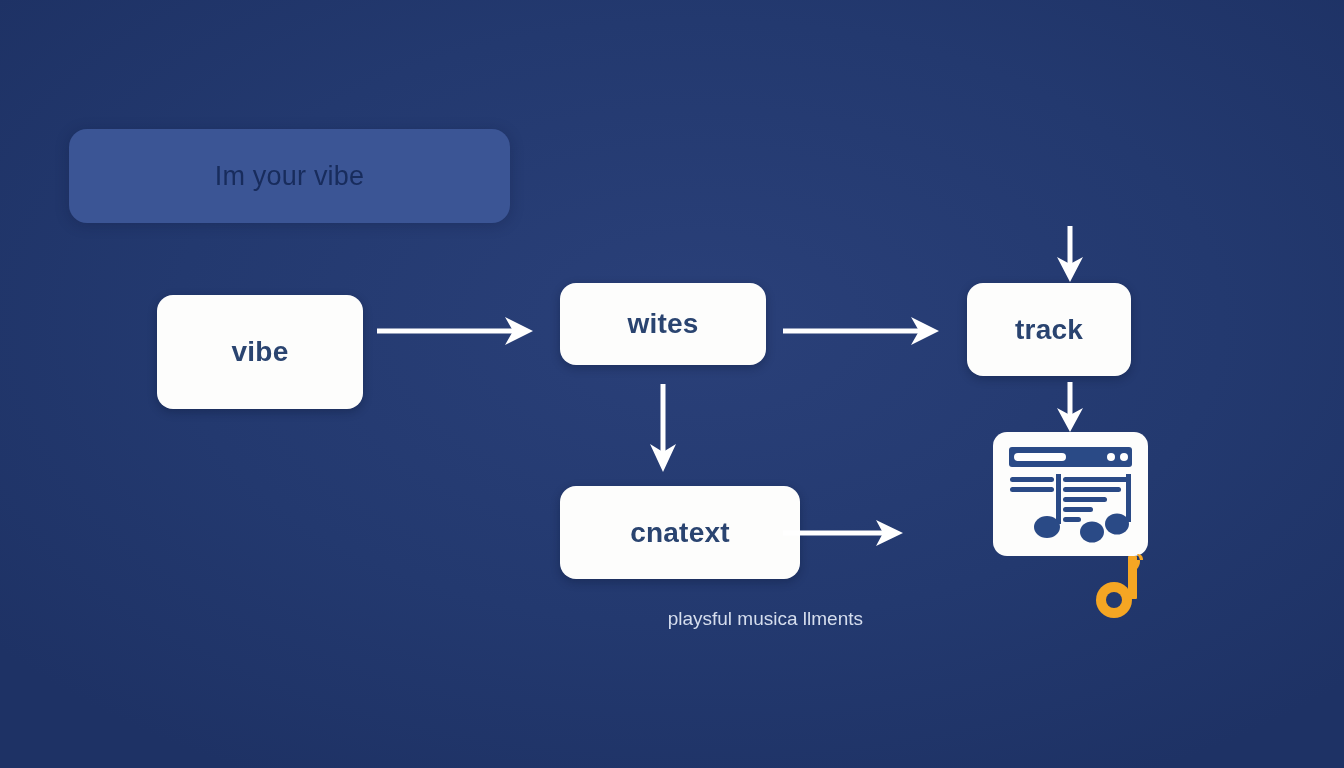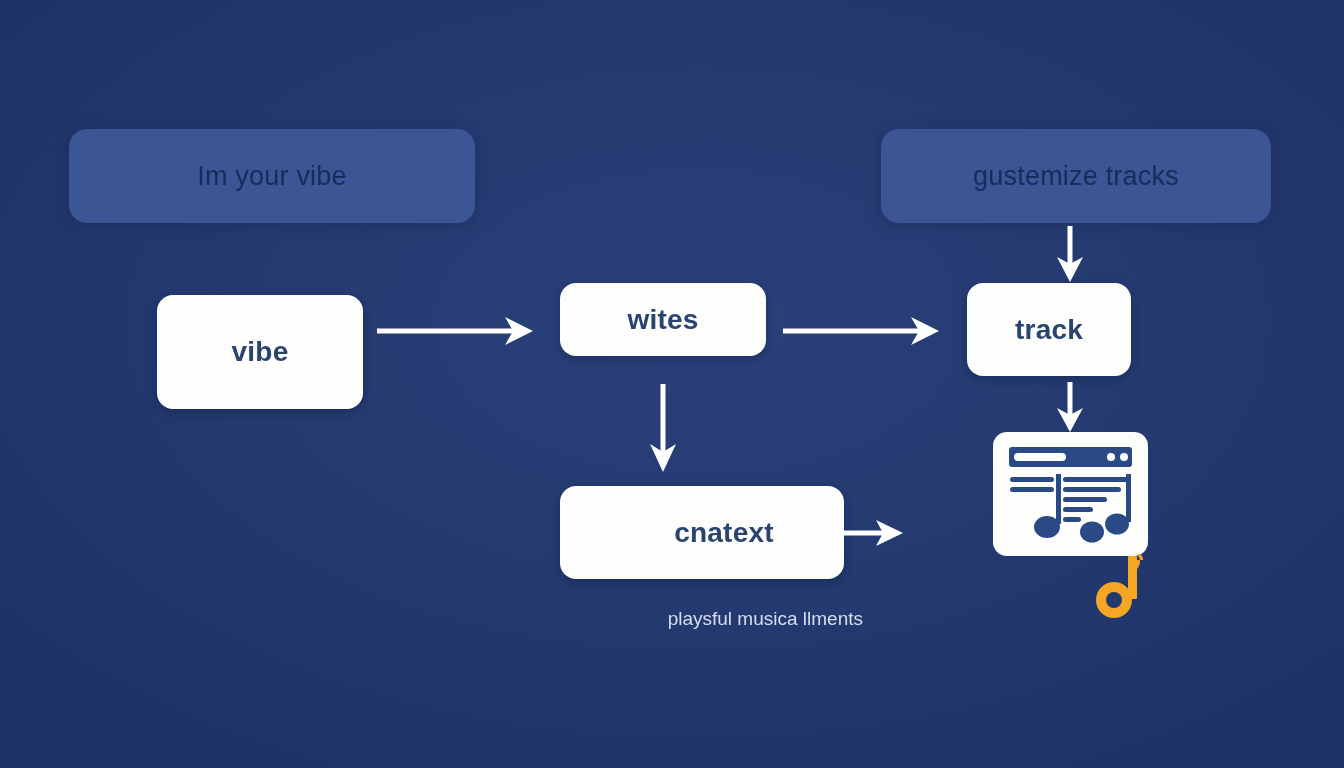--- a/index.html
+++ b/index.html
@@ -81,41 +81,38 @@
   .music-card {
     position: absolute;
   }
   .music-card svg { display: block; }
 </style>
 </head>
 <body>
 
 <div id="canvas">
 
-  <div class="header-pill" style="left:69px; top:129px; width:406px; height:94px;">
+  <div class="header-pill" style="left:69px; top:129px; width:441px; height:94px;">
     <span>Im your vibe</span>
   </div>
 
-  <div class="header-pill" style="left:881px; top:129px; width:390px; height:94px;">
-    <span>gustemize tracks</span>
-  </div>
 
   <div class="node" style="left:157px; top:295px; width:206px; height:114px;">
     <span>vibe</span>
   </div>
 
-  <div class="node" style="left:560px; top:283px; width:206px; height:73px;">
+  <div class="node" style="left:560px; top:283px; width:206px; height:82px;">
     <span>wites</span>
   </div>
 
   <div class="node" style="left:967px; top:283px; width:164px; height:93px;">
     <span>track</span>
   </div>
 
-  <div class="node" style="left:560px; top:486px; width:240px; height:93px;padding-left:44px;">
+  <div class="node" style="left:560px; top:486px; width:240px; height:93px;">
     <span>cnatext</span>
   </div>
 
   <div class="caption" style="left:463px; top:608px; width:400px;">
     <span>playsful musica llments</span>
   </div>
 
   <div class="arrow" style="left:377px; top:315px;">
     <svg width="160" height="32" viewBox="0 0 160 32">
       <line x1="0" y1="16" x2="136" y2="16" stroke="#ffffff" stroke-width="5" stroke-linecap="butt"></line>

